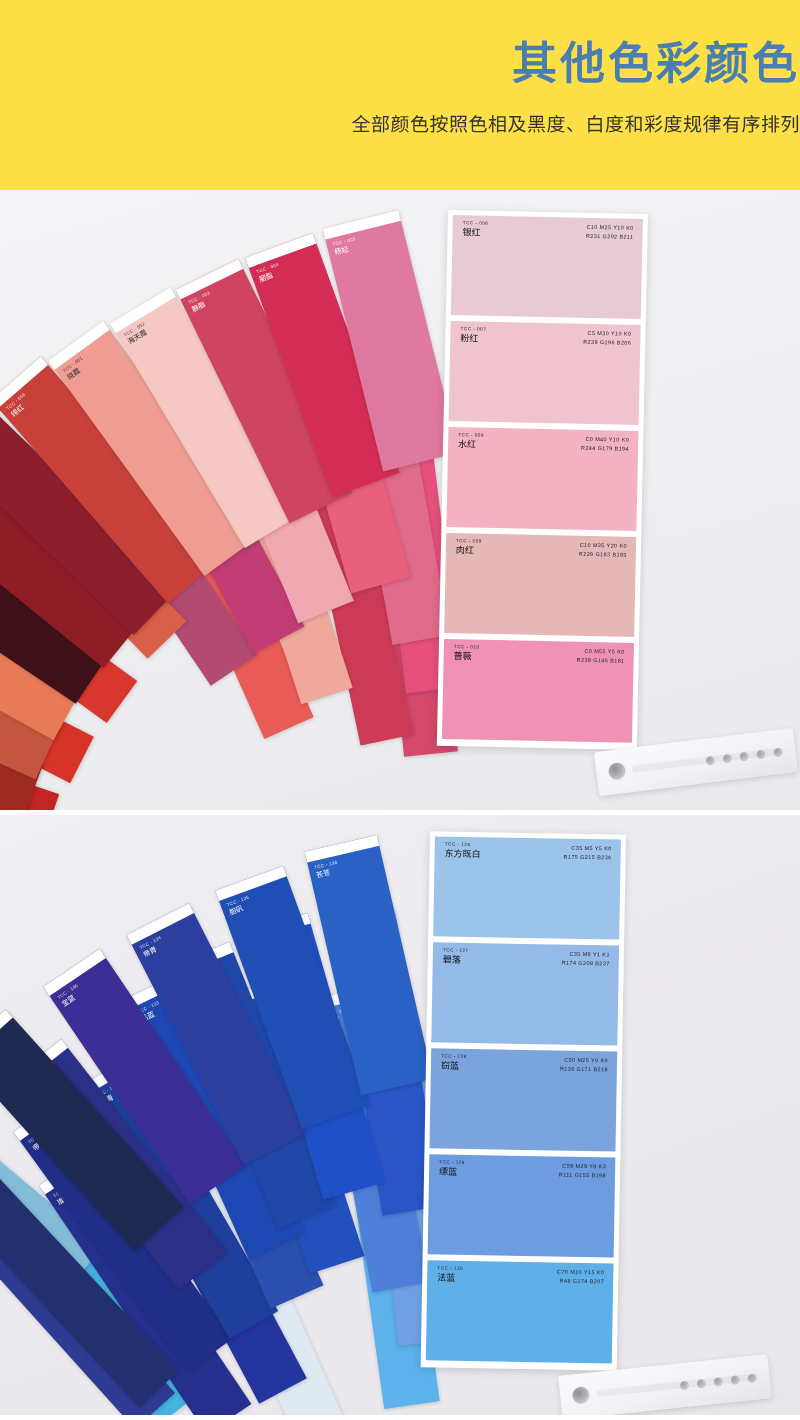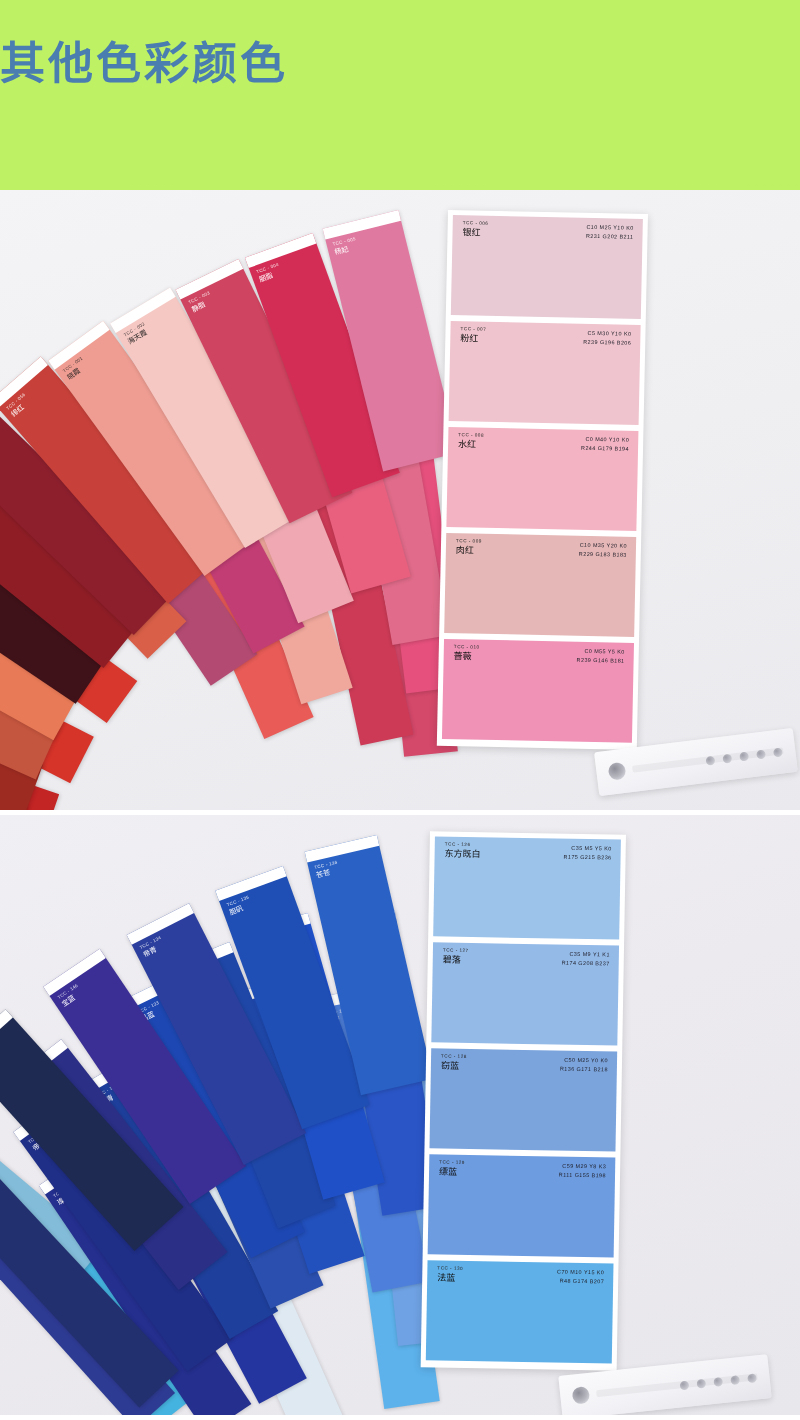--- a/index.html
+++ b/index.html
@@ -8,22 +8,22 @@
     width:800px;height:1420px;
     background:#ffffff;
     font-family:"Liberation Sans","DejaVu Sans",sans-serif;
     overflow:hidden;
     position:relative;
   }
   .page{position:relative;width:800px;height:1420px;}
 
   
   .header{
-    width:800px;height:190px;background:#bef264;
-    display:flex;flex-direction:column;align-items:flex-start;
+    width:800px;height:190px;background:#fde047;
+    display:flex;flex-direction:column;align-items:flex-end;
     justify-content:flex-start;
   }
   .title{
     margin-top:36px;
     font-size:45px;line-height:56px;font-weight:bold;
     color:#4a7db0;letter-spacing:3px;
   }
   .subtitle{
     margin-top:20px;
     font-size:19px;line-height:26px;color:#333333;letter-spacing:0.5px;
@@ -87,20 +87,21 @@
   .clip .pin{position:absolute;border-radius:50%;background:#d7d7dd;}
   .clip .bar{position:absolute;background:#ececf0;border-radius:2px;}
 </style>
 </head>
 <body>
 
 <div class="page">
 
   <div class="header">
     <div class="title">其他色彩颜色</div>
+    <div class="subtitle">全部颜色按照色相及黑度、白度和彩度规律有序排列</div>
   </div>
 
   <div class="photo photo-pink" id="pinkPanel">
       <div class="strip dark" style="left: 382px; top: 22px; width: 78px; height: 250px; background: rgb(224, 121, 159); transform: rotate(-14deg); z-index: 60;">
         <div class="cap"></div>
         <div class="lbl"><span class="code">TCC - 005</span><span>杨妃</span></div>
       </div>
       <div class="strip dark" style="left: 330px; top: 40px; width: 72px; height: 255px; background: rgb(212, 45, 85); transform: rotate(-20deg); z-index: 58;">
         <div class="cap"></div>
         <div class="lbl"><span class="code">TCC - 004</span><span>胭脂</span></div>

